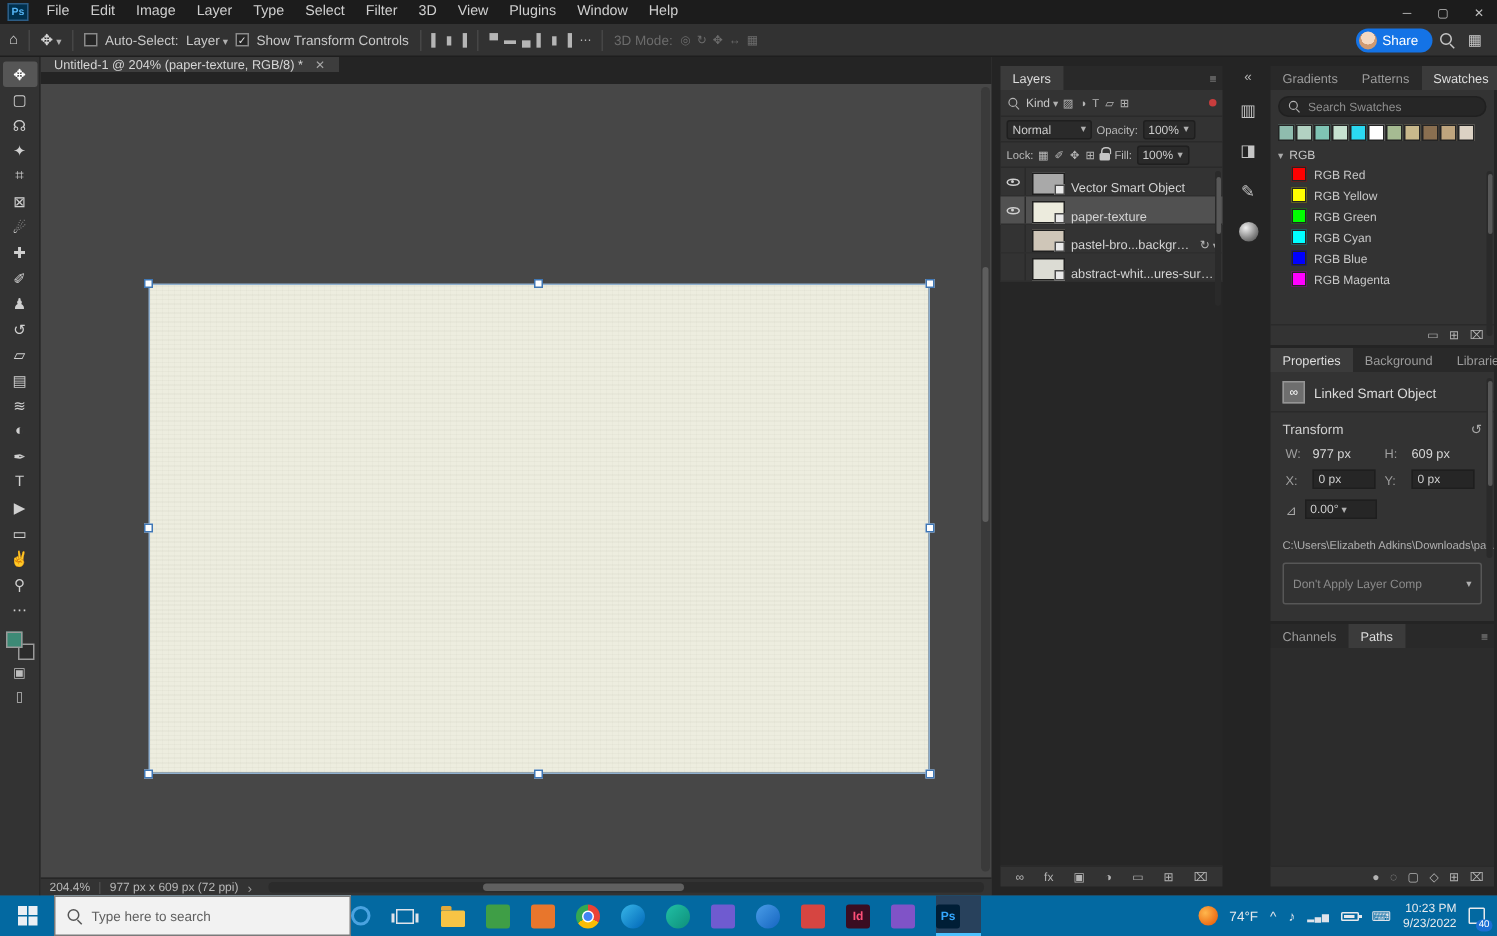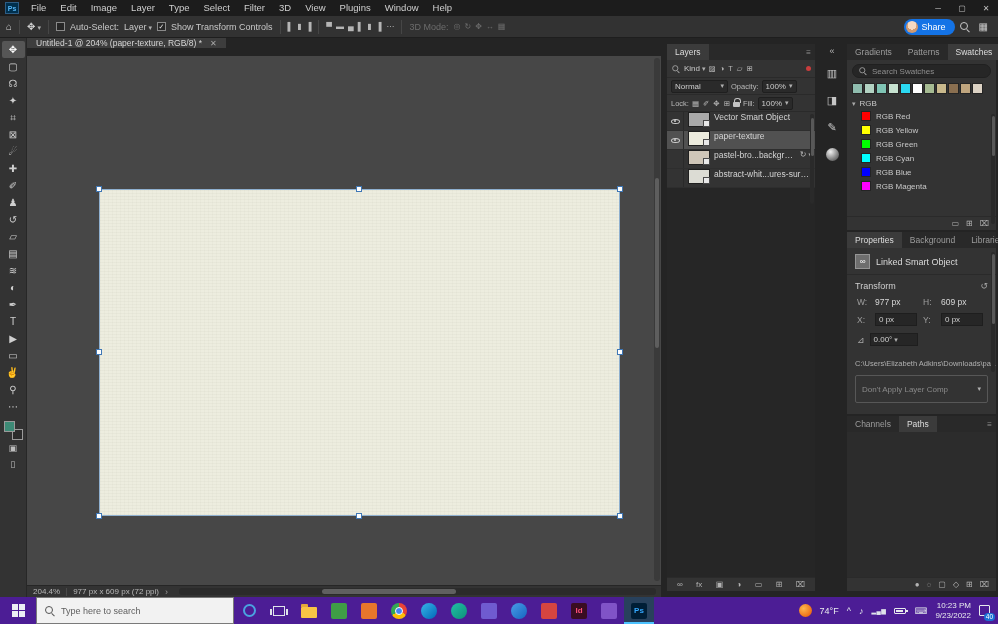--- a/index.html
+++ b/index.html
@@ -72,21 +72,21 @@
 .panel-menu{margin-left:auto;color:#8f8f8f;font-size:8px;display:flex;align-items:center;padding-right:4px}
 
 
 .layers-filter{height:18px;background:#333;display:flex;align-items:center;gap:3px;padding:0 4px;font-size:8px;color:#c8c8c8;border-bottom:1px solid #2a2a2a;flex:none}
 .mini-mag{transform:scale(.75);color:#b5b5b5}
 .lf-icon{font-size:7.5px;color:#b5b5b5}
 .red-dot{width:5px;height:5px;border-radius:50%;background:#c93d3d;margin-left:auto}
 .layers-blend,.layers-lock{height:17px;background:#333;display:flex;align-items:center;gap:3px;padding:0 4px;font-size:7.5px;color:#b9b9b9;border-bottom:1px solid #2a2a2a;flex:none}
 .field{background:#2a2a2a;border:1px solid #1f1f1f;border-radius:2px;height:13px;display:inline-flex;align-items:center;justify-content:space-between;padding:0 3px;font-size:8px;color:#ccc;flex:none}
 .layers-list{background:#333;flex:none;position:relative}
-.layer-row{height:19px;display:flex;align-items:flex-start;border-bottom:1px solid #2e2e2e}
+.layer-row{height:19px;display:flex;align-items:flex-end;border-bottom:1px solid #2e2e2e}
 .layer-row.selected{background:#515151}
 .eye-cell{width:17px;align-self:stretch;display:flex;align-items:center;justify-content:center;border-right:1px solid #2a2a2a;flex:none}
 .eye{width:9px;height:5px;border:1px solid #cfcfcf;border-radius:50%;position:relative}
 .eye::after{content:"";position:absolute;left:2.5px;top:0.5px;width:2px;height:2px;border-radius:50%;background:#cfcfcf}
 .thumb{width:22px;height:15px;margin:0 4px;border:1px solid #1f1f1f;position:relative;flex:none}
 .so-badge{position:absolute;right:-1px;bottom:-1px;width:7px;height:7px;background:#e9e9e9;border:1px solid #4a4a4a}
 .layer-name{font-size:8.5px;color:#d4d4d4;white-space:nowrap;overflow:hidden;text-overflow:ellipsis;flex:1}
 .layer-right{display:flex;align-items:center;gap:2px;padding:0 3px;color:#b8b8b8;font-size:8px;flex:none}
 .padlock{position:relative;display:inline-block;width:7px;height:5px;background:#c4c4c4;border-radius:1px;margin-top:3px}
 .padlock::before{content:"";position:absolute;top:-4px;left:1px;width:5px;height:4px;border:1px solid #c4c4c4;border-bottom:none;border-radius:3px 3px 0 0}
@@ -129,28 +129,28 @@
 .angle-glyph{color:#a8a8a8;font-size:9px}
 .path-text{padding:9px 8px 0;font-size:7.5px;color:#b0b0b0;white-space:nowrap;overflow:hidden}
 .comp-btn{margin:7px 8px 0;height:28px;border:1px solid #575757;border-radius:2px;display:flex;align-items:center;justify-content:space-between;padding:0 6px;font-size:8px;color:#8a8a8a}
 .prop-scroll{position:absolute;right:1px;top:4px;width:4px;height:120px;background:#2a2a2a;border-radius:2px}
 .prop-scroll::after{content:"";position:absolute;left:.5px;top:2px;width:3px;height:70px;background:#585858;border-radius:2px}
 
 
 .paths-body{flex:1;background:#2c2c2c}
 
 
-.taskbar{position:absolute;left:0;top:597px;width:998px;height:27px;background:#4c1d95;display:flex;align-items:stretch;z-index:10}
+.taskbar{position:absolute;left:0;top:597px;width:998px;height:27px;background:#0369a1;display:flex;align-items:stretch;z-index:10}
 .start{width:36px;display:flex;align-items:center;justify-content:center}
 .win-logo{display:grid;grid-template-columns:6px 6px;grid-template-rows:6px 6px;gap:1px}
 .win-logo i{background:#eceff4;display:block}
 .tb-search{width:198px;background:#f2f2f2;border:1px solid #7a7a7a;display:flex;align-items:center;gap:6px;padding:0 8px}
 .tb-search .magnifier{color:#555}
 .tb-search-text{font-size:9px;color:#5f5f5f;white-space:nowrap}
-.tb-cell{width:30px;display:flex;align-items:center;justify-content:center;position:relative;flex:none}
+.tb-cell{width:30px;display:flex;align-items:center;position:relative;flex:none}
 .tb-cell.active{background:#28415c;box-shadow:inset 0 -2px 0 #4cc2ff}
 .tb-apps{display:flex}
 .ic-cortana{width:13px;height:13px;border-radius:50%;border:2px solid #4aa3e0}
 .ic-taskview{width:12px;height:10px;border:1px solid #dfe3ea;position:relative}
 .ic-taskview::before,.ic-taskview::after{content:"";position:absolute;top:2px;width:2px;height:6px;background:#dfe3ea}
 .ic-taskview::before{left:-4px}.ic-taskview::after{right:-4px}
 .ic-folder{width:16px;height:11px;background:#f8c445;border-radius:1px;position:relative;margin-top:3px}
 .ic-folder::before{content:"";position:absolute;left:0;top:-3px;width:7px;height:3px;background:#e2a93a;border-radius:1px 1px 0 0}
 .ic-tile{width:16px;height:16px;border-radius:2px;display:flex;align-items:center;justify-content:center;font-size:8px;font-weight:bold}
 .ic-circle{width:16px;height:16px;border-radius:50%}

